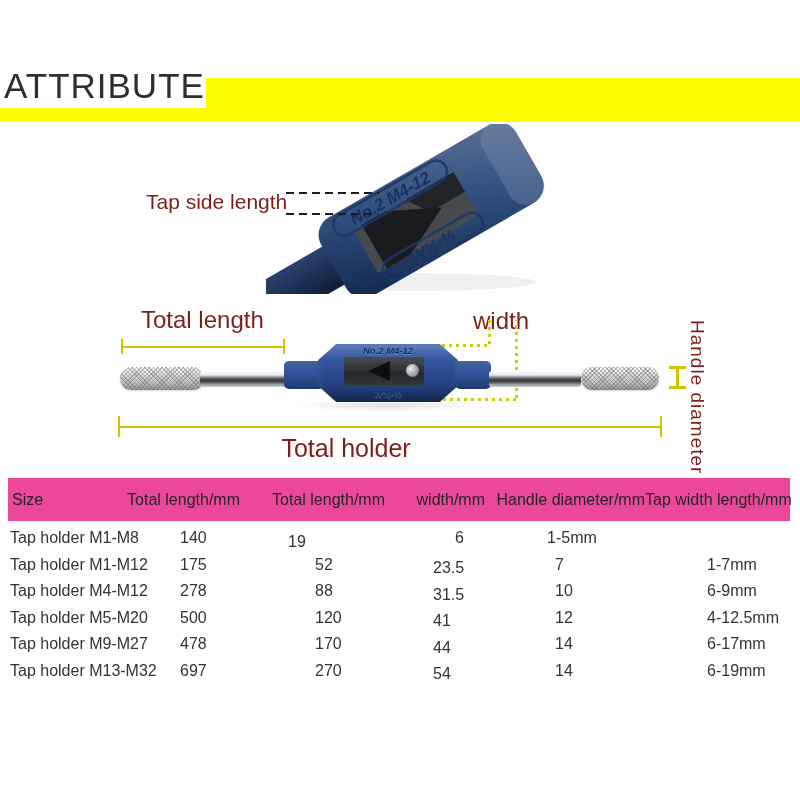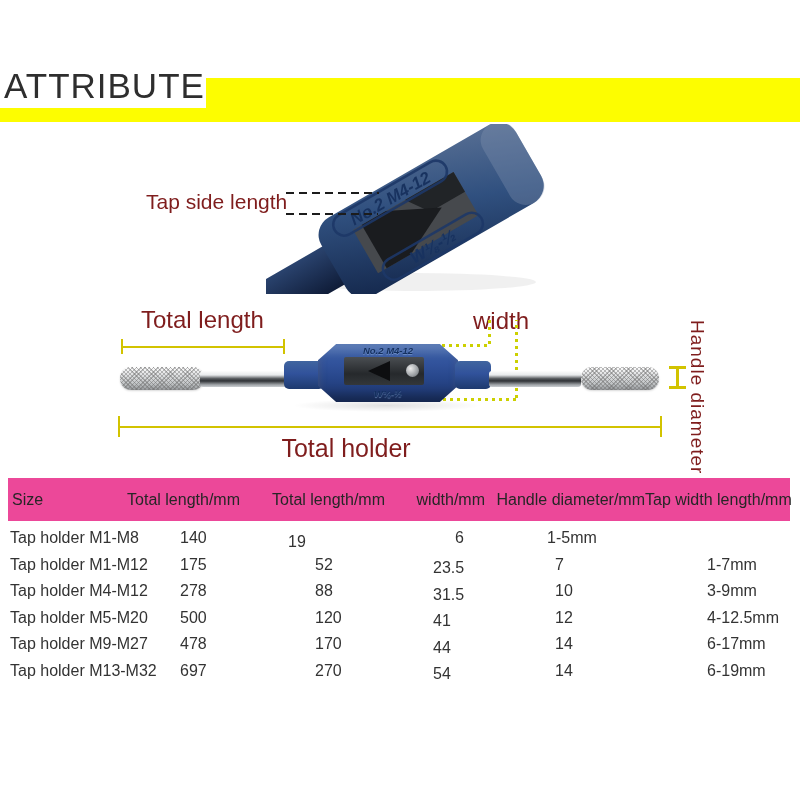--- a/index.html
+++ b/index.html
@@ -174,21 +174,21 @@
         <div class="td c3">23.5</div>
         <div class="td c4">7</div>
         <div class="td c5">1-7mm</div>
       </div>
       <div class="trow">
         <div class="td c0">Tap holder M4-M12</div>
         <div class="td c1">278</div>
         <div class="td c2">88</div>
         <div class="td c3">31.5</div>
         <div class="td c4">10</div>
-        <div class="td c5">3-9mm</div>
+        <div class="td c5">6-9mm</div>
       </div>
       <div class="trow">
         <div class="td c0">Tap holder M5-M20</div>
         <div class="td c1">500</div>
         <div class="td c2">120</div>
         <div class="td c3">41</div>
         <div class="td c4">12</div>
         <div class="td c5">4-12.5mm</div>
       </div>
       <div class="trow">

